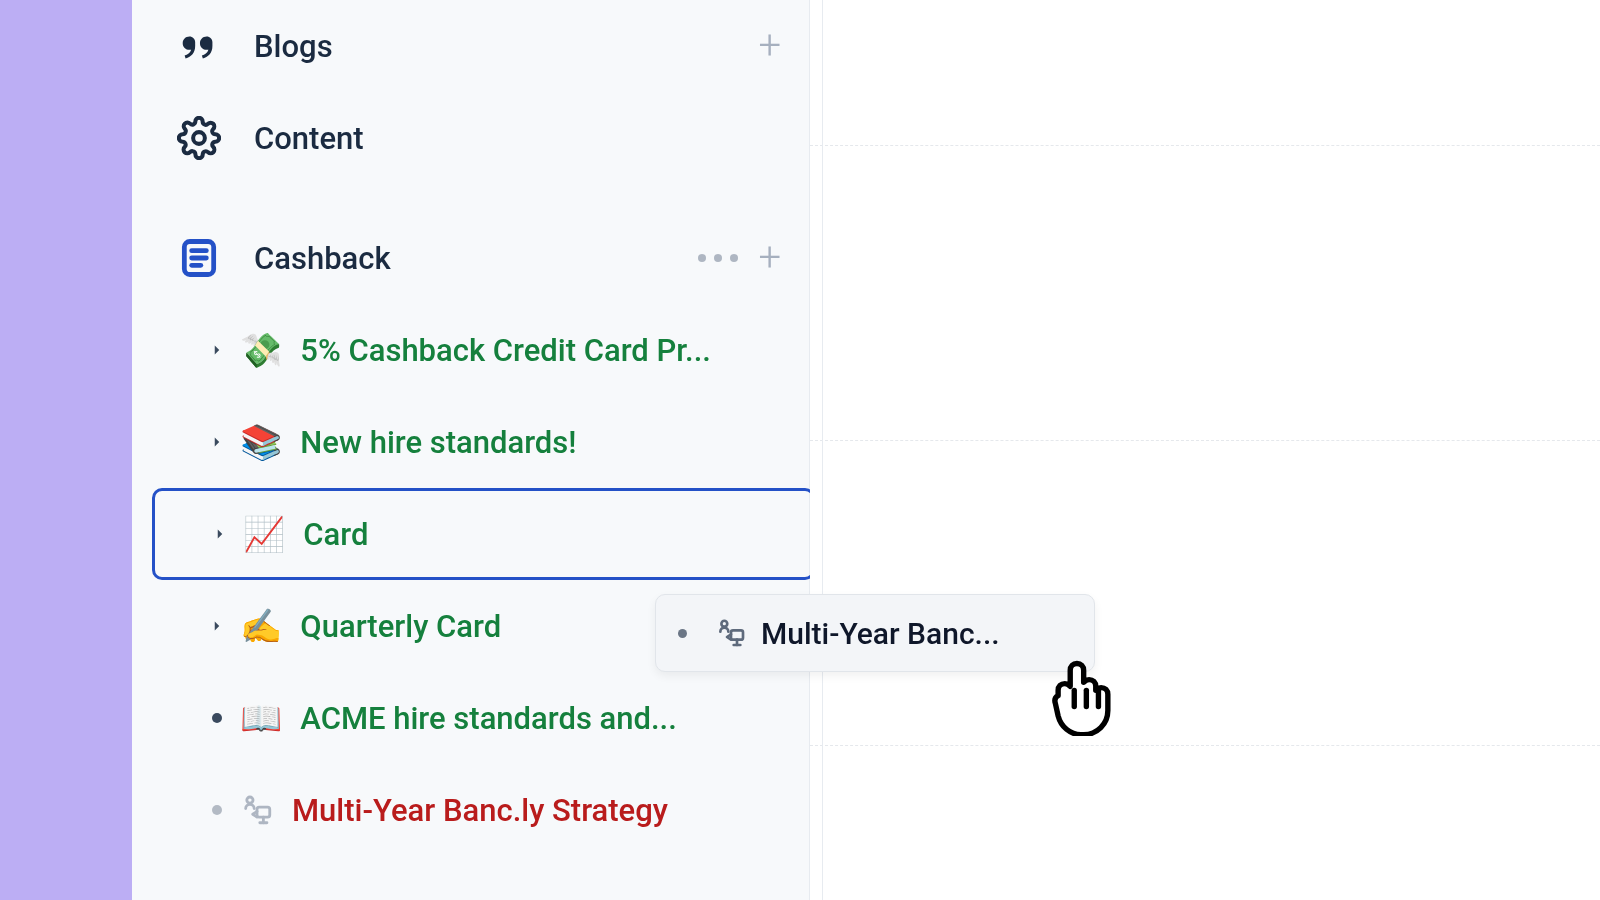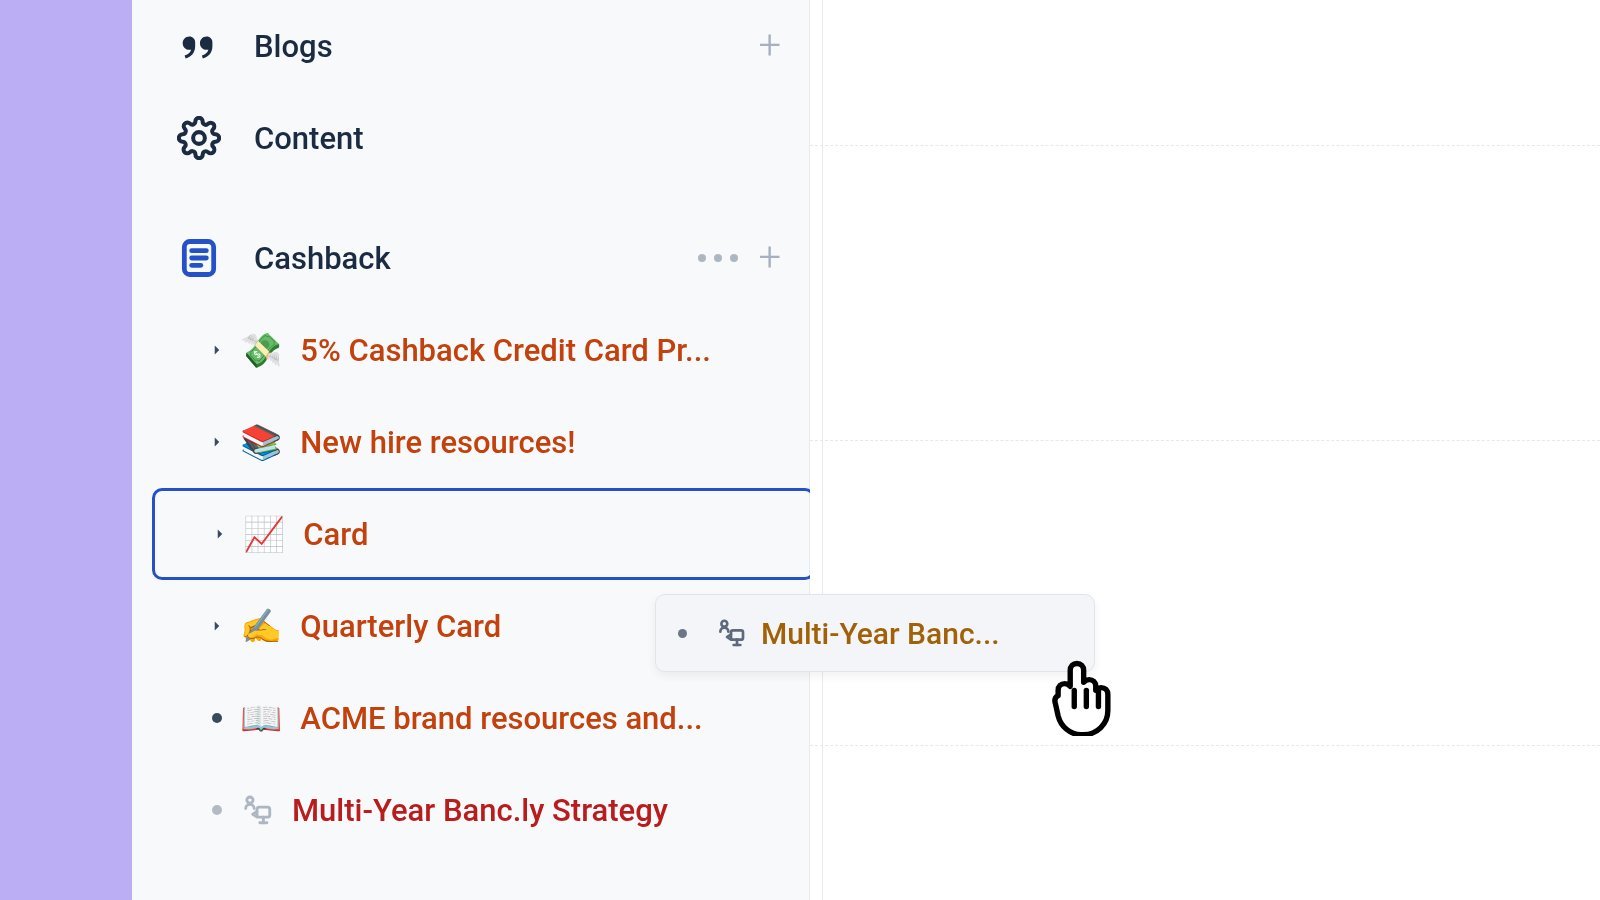--- a/index.html
+++ b/index.html
@@ -23,29 +23,29 @@
 
   
   .child-row { display: flex; align-items: center; height: 92px; padding-left: 70px; padding-right: 28px; }
   .child-row .caret { width: 30px; display: flex; align-items: center; justify-content: center; flex: 0 0 auto; }
   .child-row .caret svg { width: 18px; height: 18px; }
   .child-row .bullet { width: 30px; display: flex; align-items: center; justify-content: center; flex: 0 0 auto; }
   .child-row .bullet-dot { width: 10px; height: 10px; border-radius: 50%; background: #3A4A5E; }
   .child-row.faded .bullet-dot { background: #B3BAC4; }
   .child-row .emoji { font-size: 34px; margin-left: 8px; margin-right: 18px; flex: 0 0 auto; }
   .child-row .placeholder-emoji { width: 34px; height: 34px; margin-left: 8px; margin-right: 18px; flex: 0 0 auto; display:flex; align-items:center; justify-content:center; }
-  .child-row .text { font-size: 31px; font-weight: 500; color: #c2410c; white-space: nowrap; overflow: hidden; text-overflow: ellipsis; }
+  .child-row .text { font-size: 31px; font-weight: 500; color: #15803d; white-space: nowrap; overflow: hidden; text-overflow: ellipsis; }
   .child-row.faded .text { color: #b91c1c; }
   .selected { border: 3px solid #2451C7; border-radius: 10px; margin-left: 20px; margin-right: -6px; padding-left: 50px; }
 
   
   .drag-ghost { position: absolute; background: #F3F5F8; border: 1px solid #E1E5EA; border-radius: 10px; box-shadow: 0 4px 10px rgba(0,0,0,0.06); display: flex; align-items: center; padding: 0 30px 0 22px; }
   .drag-ghost .bullet-dot { width: 9px; height: 9px; border-radius: 50%; background: #6B7686; margin-right: 28px; }
   .drag-ghost .ph-icon { margin-right: 14px; display:flex; align-items:center; }
-  .drag-ghost .text { font-size: 30px; font-weight: 500; color: #a16207; white-space: nowrap; }
+  .drag-ghost .text { font-size: 30px; font-weight: 500; color: #0f172a; white-space: nowrap; }
 
   
   .grab-cursor { position: absolute; }
 </style>
 </head>
 <body>
 
 <div class="root">
 
   <div class="rail"></div>
@@ -106,21 +106,21 @@
       <div class="text">5% Cashback Credit Card Pr...</div>
     </div>
 
     <div class="child-row">
       <div class="caret">
         <svg viewBox="0 0 24 24" fill="#3A4A5E">
             <path d="M9 6l6 6-6 6z"></path>
           </svg>
       </div>
       <div class="emoji">📚</div>
-      <div class="text">New hire resources!</div>
+      <div class="text">New hire standards!</div>
     </div>
 
     <div class="child-row selected">
       <div class="caret">
         <svg viewBox="0 0 24 24" fill="#3A4A5E">
             <path d="M9 6l6 6-6 6z"></path>
           </svg>
       </div>
       <div class="emoji">📈</div>
       <div class="text">Card</div>
@@ -134,21 +134,21 @@
       </div>
       <div class="emoji">✍️</div>
       <div class="text">Quarterly Card</div>
     </div>
 
     <div class="child-row">
       <div class="bullet">
           <div class="bullet-dot"></div>
         </div>
       <div class="emoji">📖</div>
-      <div class="text">ACME brand resources and...</div>
+      <div class="text">ACME hire standards and...</div>
     </div>
 
     <div class="child-row faded">
       <div class="bullet">
           <div class="bullet-dot"></div>
         </div>
       <div class="placeholder-emoji">
         <svg width="34" height="34" viewBox="0 0 24 24" fill="none" stroke="#AEB6C2" stroke-width="2" stroke-linecap="round" stroke-linejoin="round">
             <circle cx="7" cy="5" r="2.2"></circle>
             <path d="M4 11c0-1.8 1.5-3 3-3s3 1.2 3 3"></path>

